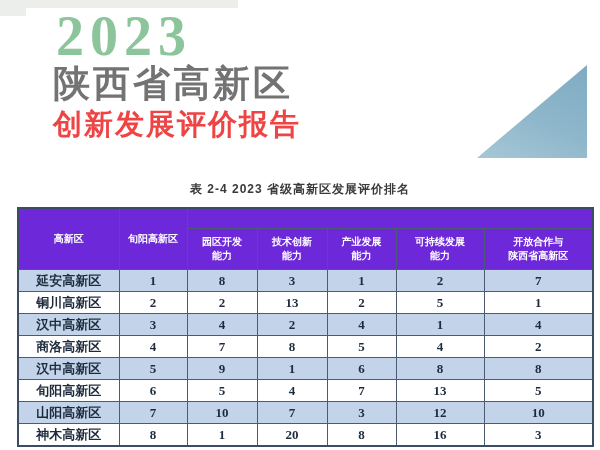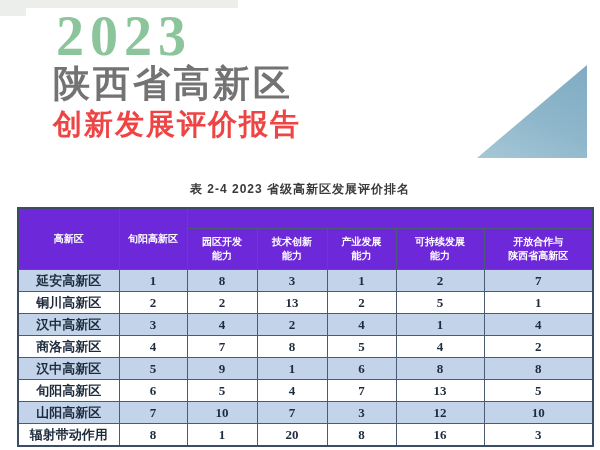--- a/index.html
+++ b/index.html
@@ -179,21 +179,21 @@
       <tr class="alt">
         <td>山阳高新区</td>
         <td>7</td>
         <td>10</td>
         <td>7</td>
         <td>3</td>
         <td>12</td>
         <td>10</td>
       </tr>
       <tr>
-        <td>辐射带动作用</td>
+        <td>神木高新区</td>
         <td>8</td>
         <td>1</td>
         <td>20</td>
         <td>8</td>
         <td>16</td>
         <td>3</td>
       </tr>
     </tbody>
   </table>
 </div>

